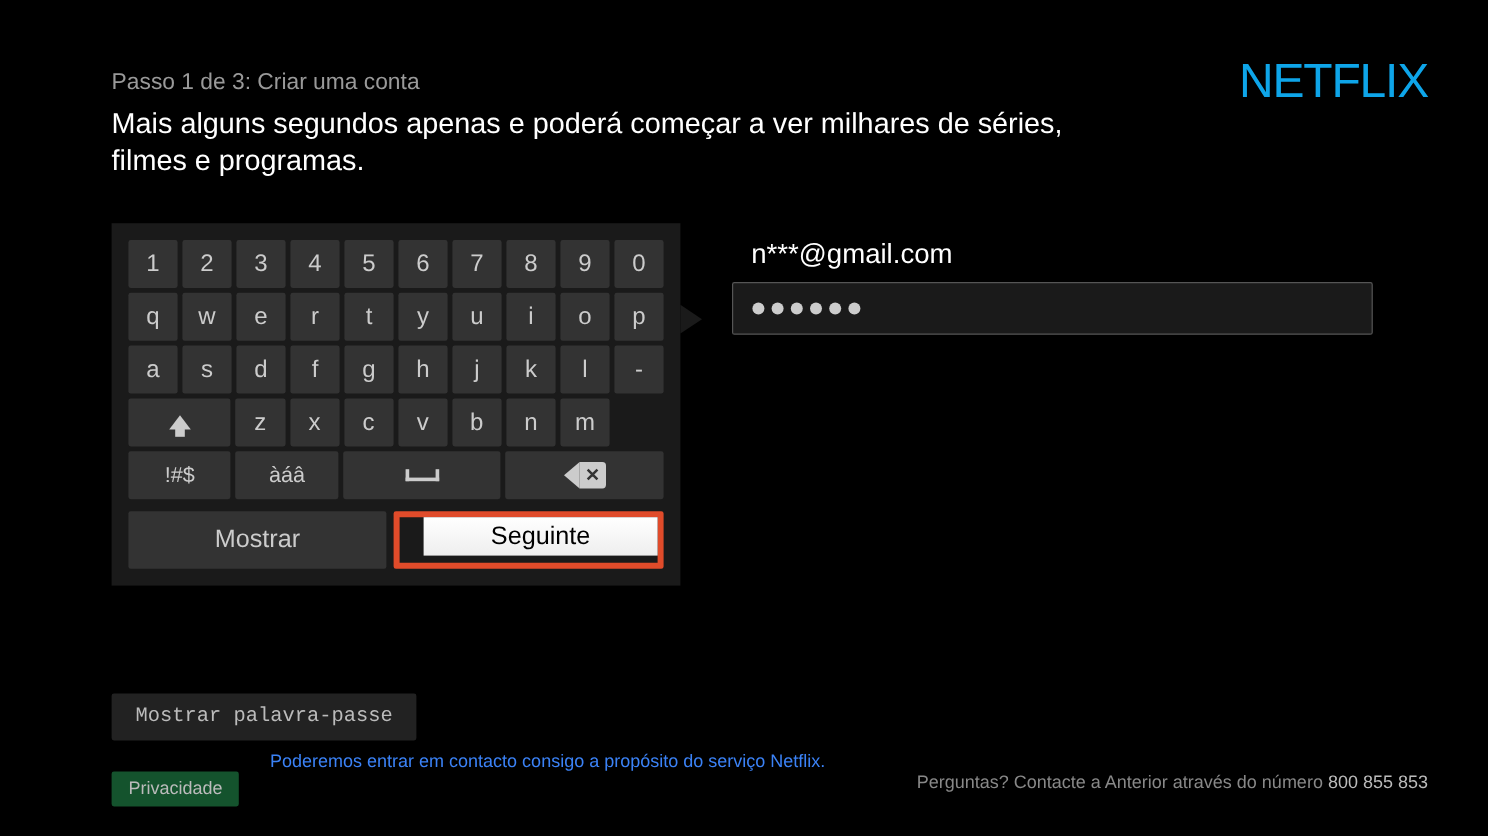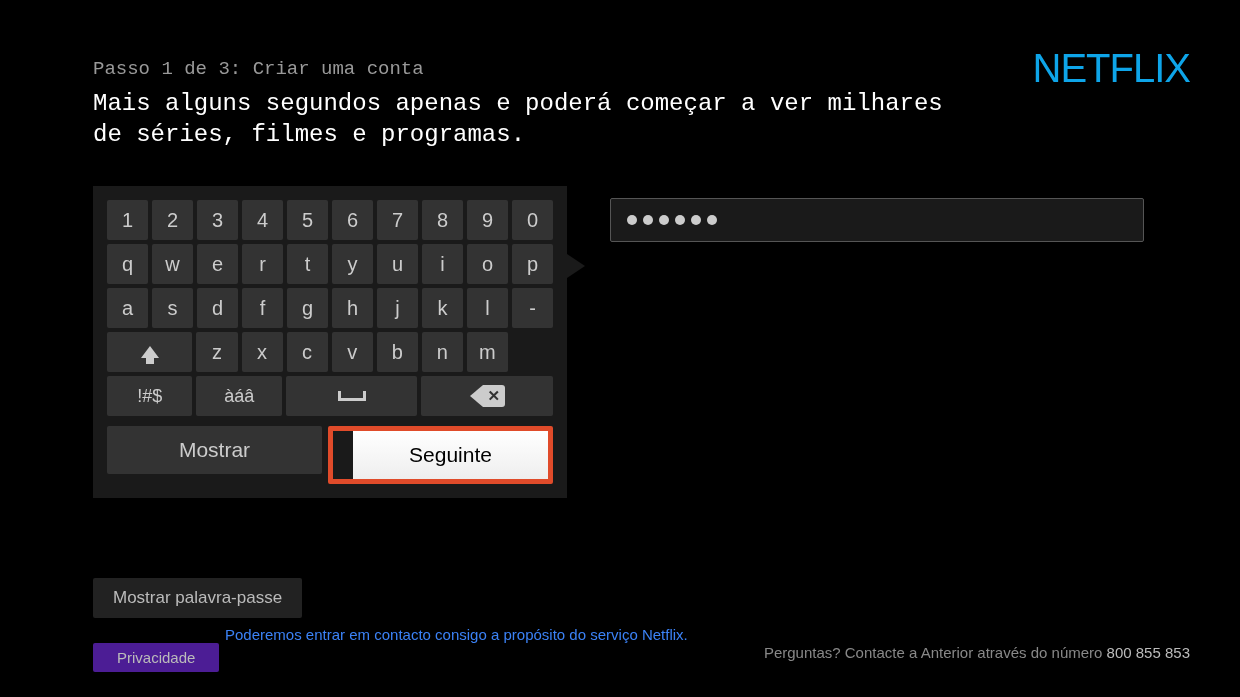--- a/index.html
+++ b/index.html
@@ -24,21 +24,20 @@
       font-size: 40px;
       font-weight: 400;
       letter-spacing: -1px;
       font-stretch: condensed;
     }
     .header {
       position: absolute;
       top: 58px;
       left: 93px;
       right: 260px;
-      font-family: Liberation Mono, monospace;
     }
     .step-label {
       color: #999;
       font-size: 19px;
       font-weight: 500;
       margin-bottom: 8px;
     }
     .headline {
       color: #fff;
       font-size: 24px;
@@ -106,21 +105,21 @@
       color: #ccc;
     }
     .nav-next-wrap {
       flex: 1;
       border: 5px solid #e04b2a;
       border-radius: 2px;
     }
     .nav-next {
       background: linear-gradient(to bottom, #fff, #eee);
       color: #000;
-      height: 48px;
+      height: 32px;
       display: flex;
       align-items: center;
       justify-content: center;
       font-size: 21px;
       cursor: pointer;
       margin-left: 20px;
     }
     .field-area {
       position: absolute;
       top: 198px;
@@ -165,29 +164,30 @@
     .show-pw-btn {
       position: absolute;
       top: 578px;
       left: 93px;
       background: #222;
       color: #bbb;
       font-size: 17px;
       padding: 10px 20px;
       border-radius: 2px;
       cursor: pointer;
+      font-family: Liberation Mono, monospace;
     }
     .privacy-btn {
       position: absolute;
       top: 643px;
       left: 93px;
-      background: #4c1d95;
+      background: #14532d;
       color: #bbb;
       font-size: 15px;
-      padding: 6px 24px;
+      padding: 6px 14px;
       border-radius: 2px;
       cursor: pointer;
     }
     .contact-note {
       position: absolute;
       top: 626px;
       left: 225px;
       color: #3b82f6;
       font-size: 15px;
     }
@@ -332,20 +332,21 @@
     <div class="nav-btn nav-prev">Mostrar</div>
     <div class="nav-next-wrap">
       <div class="nav-next">Seguinte</div>
     </div>
   </div>
 </div>
 
 <div class="pointer"></div>
 
 <div class="field-area">
+  <div class="email-display">n***@gmail.com</div>
   <div class="password-box">
     <div class="dots" id="pw-dots">
         <div class="dot"></div>
         <div class="dot"></div>
         <div class="dot"></div>
         <div class="dot"></div>
         <div class="dot"></div>
         <div class="dot"></div>
       </div>
   </div>

